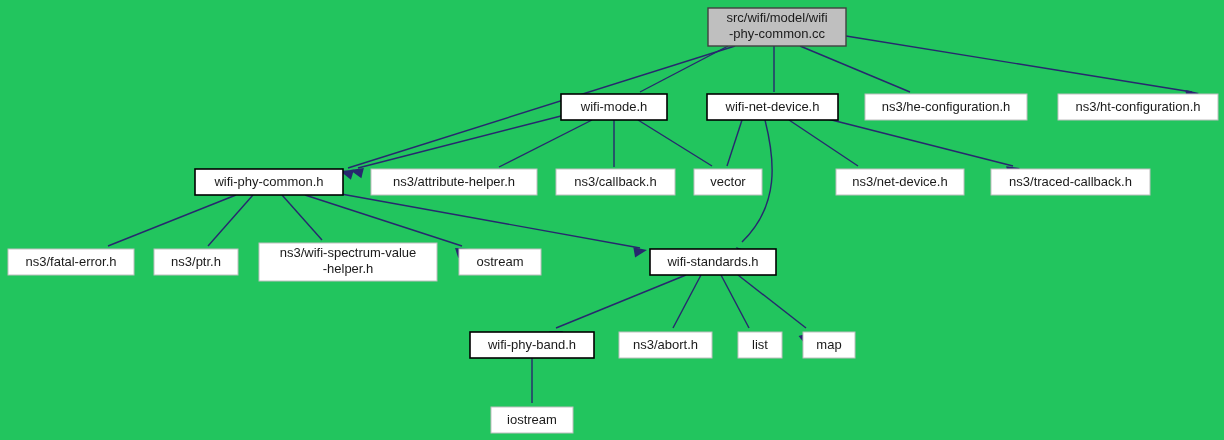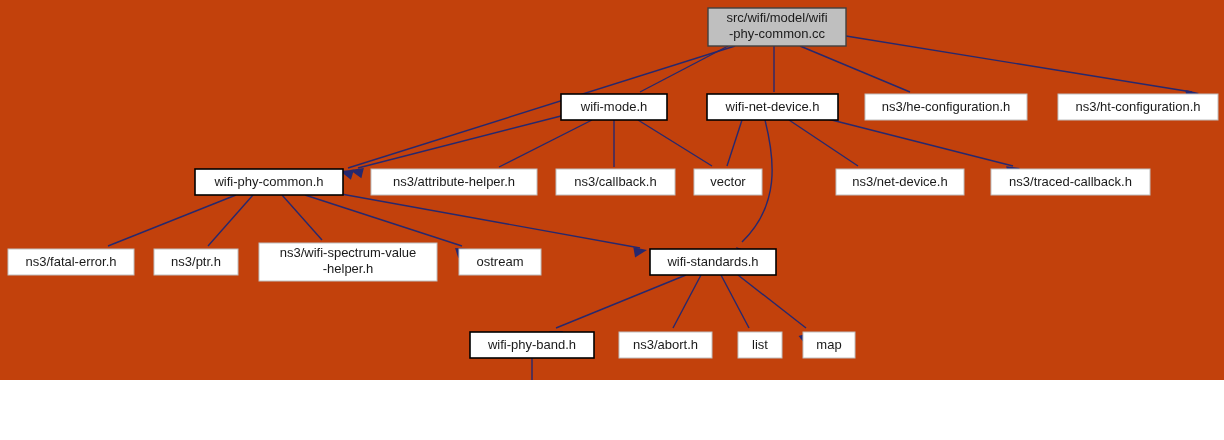--- a/index.html
+++ b/index.html
@@ -3,22 +3,22 @@
 <meta charset="utf-8">
 <style>
   html, body {
     margin: 0;
     padding: 0;
     background: #ffffff;
   }
   #graph-root {
     position: relative;
     width: 1224px;
-    height: 380px;
-    background: #c2410c;
+    height: 440px;
+    background: #22c55e;
     font-family: "Liberation Sans", sans-serif;
     overflow: hidden;
   }
   svg.graph-canvas {
     position: absolute;
     left: 0;
     top: 0;
     width: 1224px;
     height: 440px;
     display: block;

